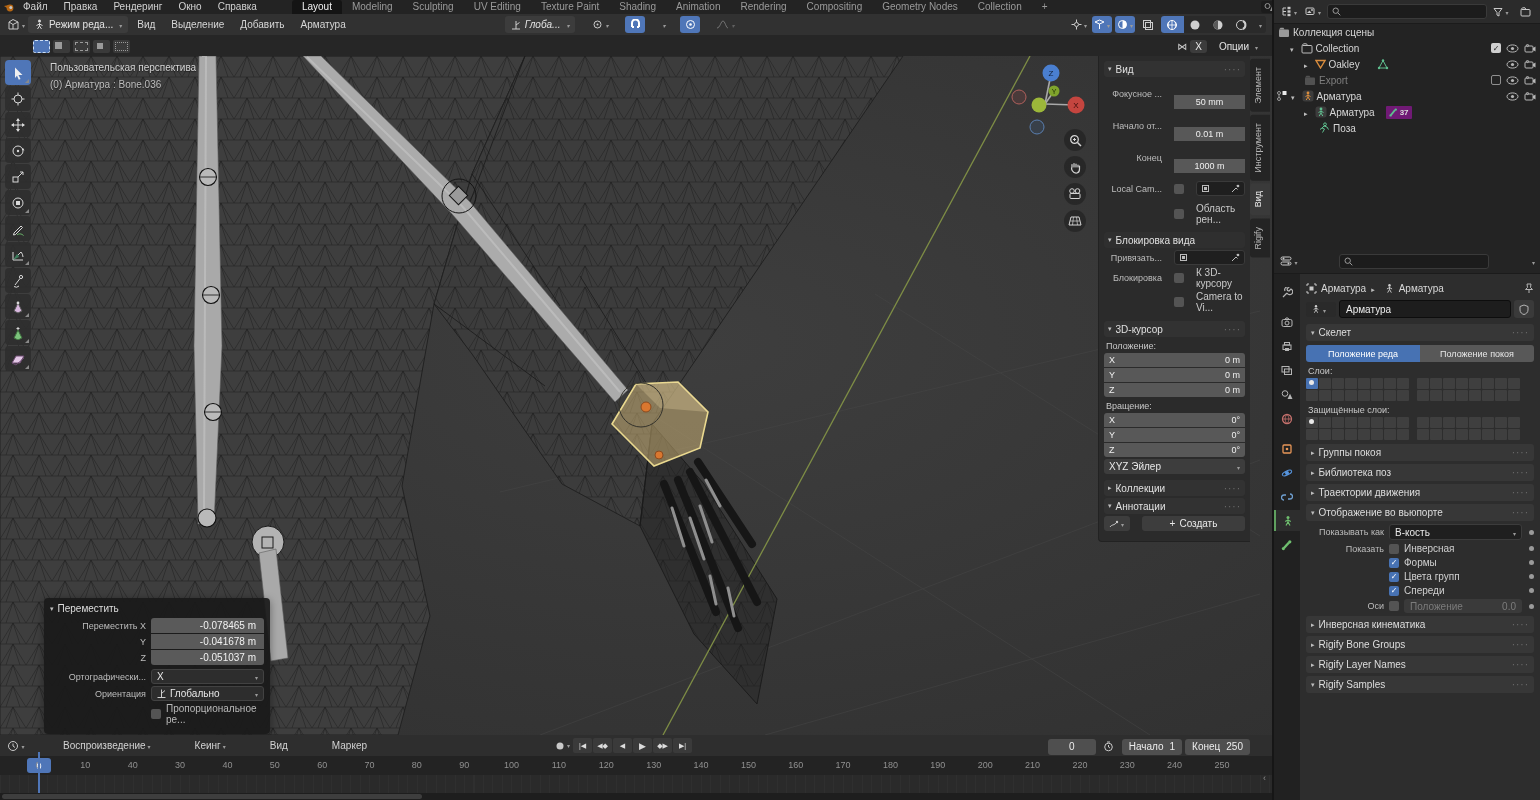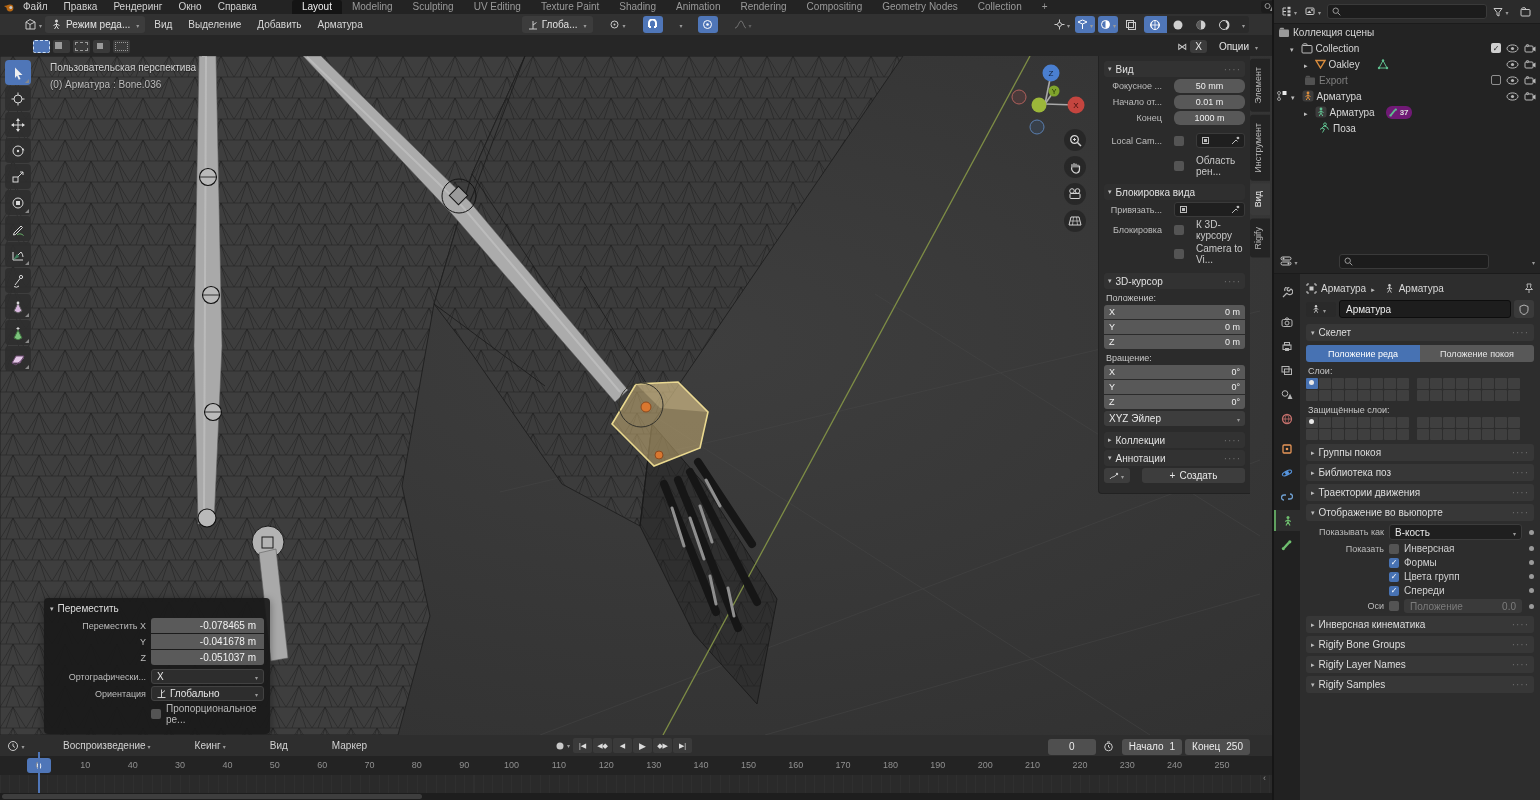--- a/index.html
+++ b/index.html
@@ -14,21 +14,21 @@
   .tb-tab.active{background:#141414;color:#efefef;border-radius:3px 3px 0 0;}
   .tb-right{margin-left:auto;display:flex;align-items:center;gap:4px;}
   .idblock{display:flex;align-items:center;background:#1c1c1c;border-radius:3px;height:12px;padding:0 3px;gap:3px;}
   .idblock .nm{color:#e2e2e2;min-width:84px;}
   .mini{width:10px;height:10px;display:inline-block;opacity:.75;}
   .dd::after{content:"▾";font-size:6px;color:#9a9a9a;margin-left:2px;}
   .cr::before{content:"▸";font-size:7px;color:#bdbdbd;margin-right:4px;}
   .cv::before{content:"▾";font-size:7px;color:#bdbdbd;margin-right:4px;}
   .grip::after{content:"····";color:#6d6d6d;letter-spacing:1px;}
   
-  .vh{position:absolute;left:0;top:14px;width:1272px;height:22px;background:#313131;display:flex;align-items:center;padding:0 23px;gap:2px;border-bottom:1px solid #262626;}
+  .vh{position:absolute;left:0;top:14px;width:1272px;height:22px;background:#313131;display:flex;align-items:center;padding:0 6px;gap:2px;border-bottom:1px solid #262626;}
   .vh .menu{padding:0 7px;color:#d6d6d6;}
   .pill{display:flex;align-items:center;background:#3c3c3c;border-radius:3px;height:17px;padding:0 6px;gap:4px;color:#e3e3e3;}
   .iconbtn{display:flex;align-items:center;justify-content:center;height:17px;min-width:20px;border-radius:3px;color:#cfcfcf;}
   .iconbtn.blue{background:#4f76b8;color:#fff;}
   .shadegrp{display:flex;background:#2a2a2a;border-radius:3px;overflow:hidden;height:17px;align-items:center;}
   .shadegrp .iconbtn{border-radius:0;min-width:23px;height:17px;}
   .ts{position:absolute;left:0;top:36px;width:1272px;height:20px;background:#262626;display:flex;align-items:center;padding:0 8px 0 33px;gap:3px;}
   .selmode{width:17px;height:13px;border-radius:2px;background:#3a3a3a;position:relative;}
   .selmode.active{background:#4f76b8;border:1px dashed #cfe0f5;}
   .selmode .g{position:absolute;inset:2px;border:1px dashed #9a9a9a;}
@@ -45,21 +45,21 @@
   .tool.active{background:#4f76b8;}
   .tool.sub::after{content:"";position:absolute;right:2px;bottom:2px;border-left:4px solid transparent;border-bottom:4px solid #8a8a8a;}
   
   .navbtn{width:22px;height:22px;border-radius:50%;background:rgba(28,28,28,.55);display:flex;align-items:center;justify-content:center;margin-bottom:5px;}
   
   .npanel{position:absolute;left:1098px;top:0;width:152px;background:#2b2b2b;border-left:1px solid #222;border-bottom:1px solid #222;padding:3px 5px 8px 5px;border-radius:0 0 0 4px;}
   .phead{display:flex;align-items:center;height:16px;color:#e0e0e0;background:#323232;border-radius:3px;padding:0 4px;margin:2px 0;}
   .phead .sp{flex:1;}
   .nrow{display:flex;align-items:center;margin:2px 0;gap:12px;}
   .nlbl{width:58px;text-align:right;color:#bdbdbd;font-size:9px;flex:none;}
-  .field{flex:1;background:#585858;border-radius:6px;height:14px;display:flex;align-items:center;justify-content:center;color:#f0f0f0;font-size:9px;}
+  .field{flex:1;background:#585858;border-radius:0;height:14px;display:flex;align-items:center;justify-content:center;color:#f0f0f0;font-size:9px;margin-top:16px;}
   .field.lr{justify-content:space-between;padding:0 5px;}
   .stack .field{border-radius:0;margin-top:1px;}
   .stack .field:first-child{border-radius:3px 3px 0 0;}
   .stack .field:last-child{border-radius:0 0 3px 3px;}
   .darkfield{flex:1;background:#1f1f1f;border:1px solid #3a3a3a;border-radius:3px;height:15px;display:flex;align-items:center;padding:0 4px;gap:3px;}
   .cbx{width:10px;height:10px;background:#545454;border-radius:2px;flex:none;display:flex;align-items:center;justify-content:center;}
   .cbx.on{background:#4772b3;color:#fff;font-size:8px;}
   .ddark{flex:1;background:#3d3d3d;border-radius:3px;height:15px;display:flex;align-items:center;padding:0 5px;color:#e8e8e8;}
   .ddark .sp{flex:1;}
   .sublab{color:#c9c9c9;margin:4px 0 2px 2px;font-size:9px;}
@@ -97,21 +97,21 @@
   .outliner{position:absolute;left:0;top:0;width:266px;height:250px;background:#232323;}
   .ol-head{height:24px;background:#2b2b2b;display:flex;align-items:center;padding:0 5px;gap:4px;border-bottom:1px solid #1b1b1b;}
   .searchbox{flex:1;background:#1c1c1c;border:1px solid #3a3a3a;border-radius:3px;height:15px;display:flex;align-items:center;padding:0 4px;gap:3px;}
   .searchbox input{flex:1;background:transparent;border:none;outline:none;color:#ddd;font-size:9px;min-width:10px;}
   .olrow{display:flex;align-items:center;height:16px;padding:0 4px;color:#cfcfcf;gap:3px;}
   .olrow .lbl{color:#d6d6d6;}
   .olrow .dim{color:#7e7e7e;}
   .olrow .ctr{margin-left:auto;display:flex;align-items:center;gap:5px;}
   .olcb{width:10px;height:10px;background:#cfcfcf;border-radius:2px;color:#222;font-size:8px;display:flex;align-items:center;justify-content:center;}
   .olcb.empty{background:transparent;border:1px solid #8f8f8f;}
-  .badge{display:flex;align-items:center;background:#701a75;border-radius:6px;padding:0 3px;height:13px;gap:2px;color:#dcdcdc;font-size:8px;margin-left:8px;font-weight:bold;}
+  .badge{display:flex;align-items:center;background:#701a75;border-radius:1px;padding:0 3px;height:13px;gap:2px;color:#dcdcdc;font-size:8px;margin-left:8px;font-weight:bold;}
   
   .props{position:absolute;left:0;top:250px;width:266px;height:550px;background:#2d2d2d;}
   .pr-head{height:24px;background:#242424;display:flex;align-items:center;padding:0 5px;gap:5px;border-bottom:1px solid #1b1b1b;}
   .tabcol{position:absolute;left:0;top:24px;width:26px;height:526px;background:#212121;display:flex;flex-direction:column;align-items:center;padding-top:8px;gap:3px;}
   .ptab{width:26px;height:21px;display:flex;align-items:center;justify-content:center;}
   .ptab.active{background:#2d2d2d;border-left:2px solid #5fa05f;}
   .prcontent{position:absolute;left:26px;top:24px;width:240px;height:526px;padding:4px 6px;overflow:hidden;}
   .crumb{display:flex;align-items:center;gap:4px;height:20px;color:#d8d8d8;}
   .idrow{display:flex;align-items:center;gap:3px;margin:2px 0 6px 0;}
   .idname{flex:1;background:#1d1d1d;border:1px solid #0d0d0d;border-radius:3px;height:18px;display:flex;align-items:center;padding:0 6px;color:#ececec;}
@@ -219,21 +219,21 @@
           <path d="M5.5 4 V7 M5.5 5 L2.5 6.5 M5.5 5 L8.5 6.5 M5.5 7 L3.5 10 M5.5 7 L7.5 10" stroke="#d8d8d8" fill="none"></path>
         </svg>
       <span>Режим реда...</span>
       <span class="dd"></span>
     </span>
     <span class="menu">Вид</span>
     <span class="menu">Выделение</span>
     <span class="menu">Добавить</span>
     <span class="menu">Арматура</span>
 
-    <span style="margin-left:150px;display:flex;align-items:center;gap:15px;">
+    <span style="margin-left:150px;display:flex;align-items:center;gap:15px;font-style:italic;">
       <span class="pill">
         <svg width="10" height="10" viewBox="0 0 10 10">
             <path d="M5 1 V9 M1 9 H9 M5 5 L8.5 2.5" stroke="#ccc" fill="none"></path>
           </svg>
         <span>Глоба...</span>
         <span class="dd"></span>
       </span>
       <span class="iconbtn">
         <svg width="11" height="11" viewBox="0 0 11 11">
             <circle cx="5.5" cy="5.5" r="3.5" fill="none" stroke="#ccc"></circle>

